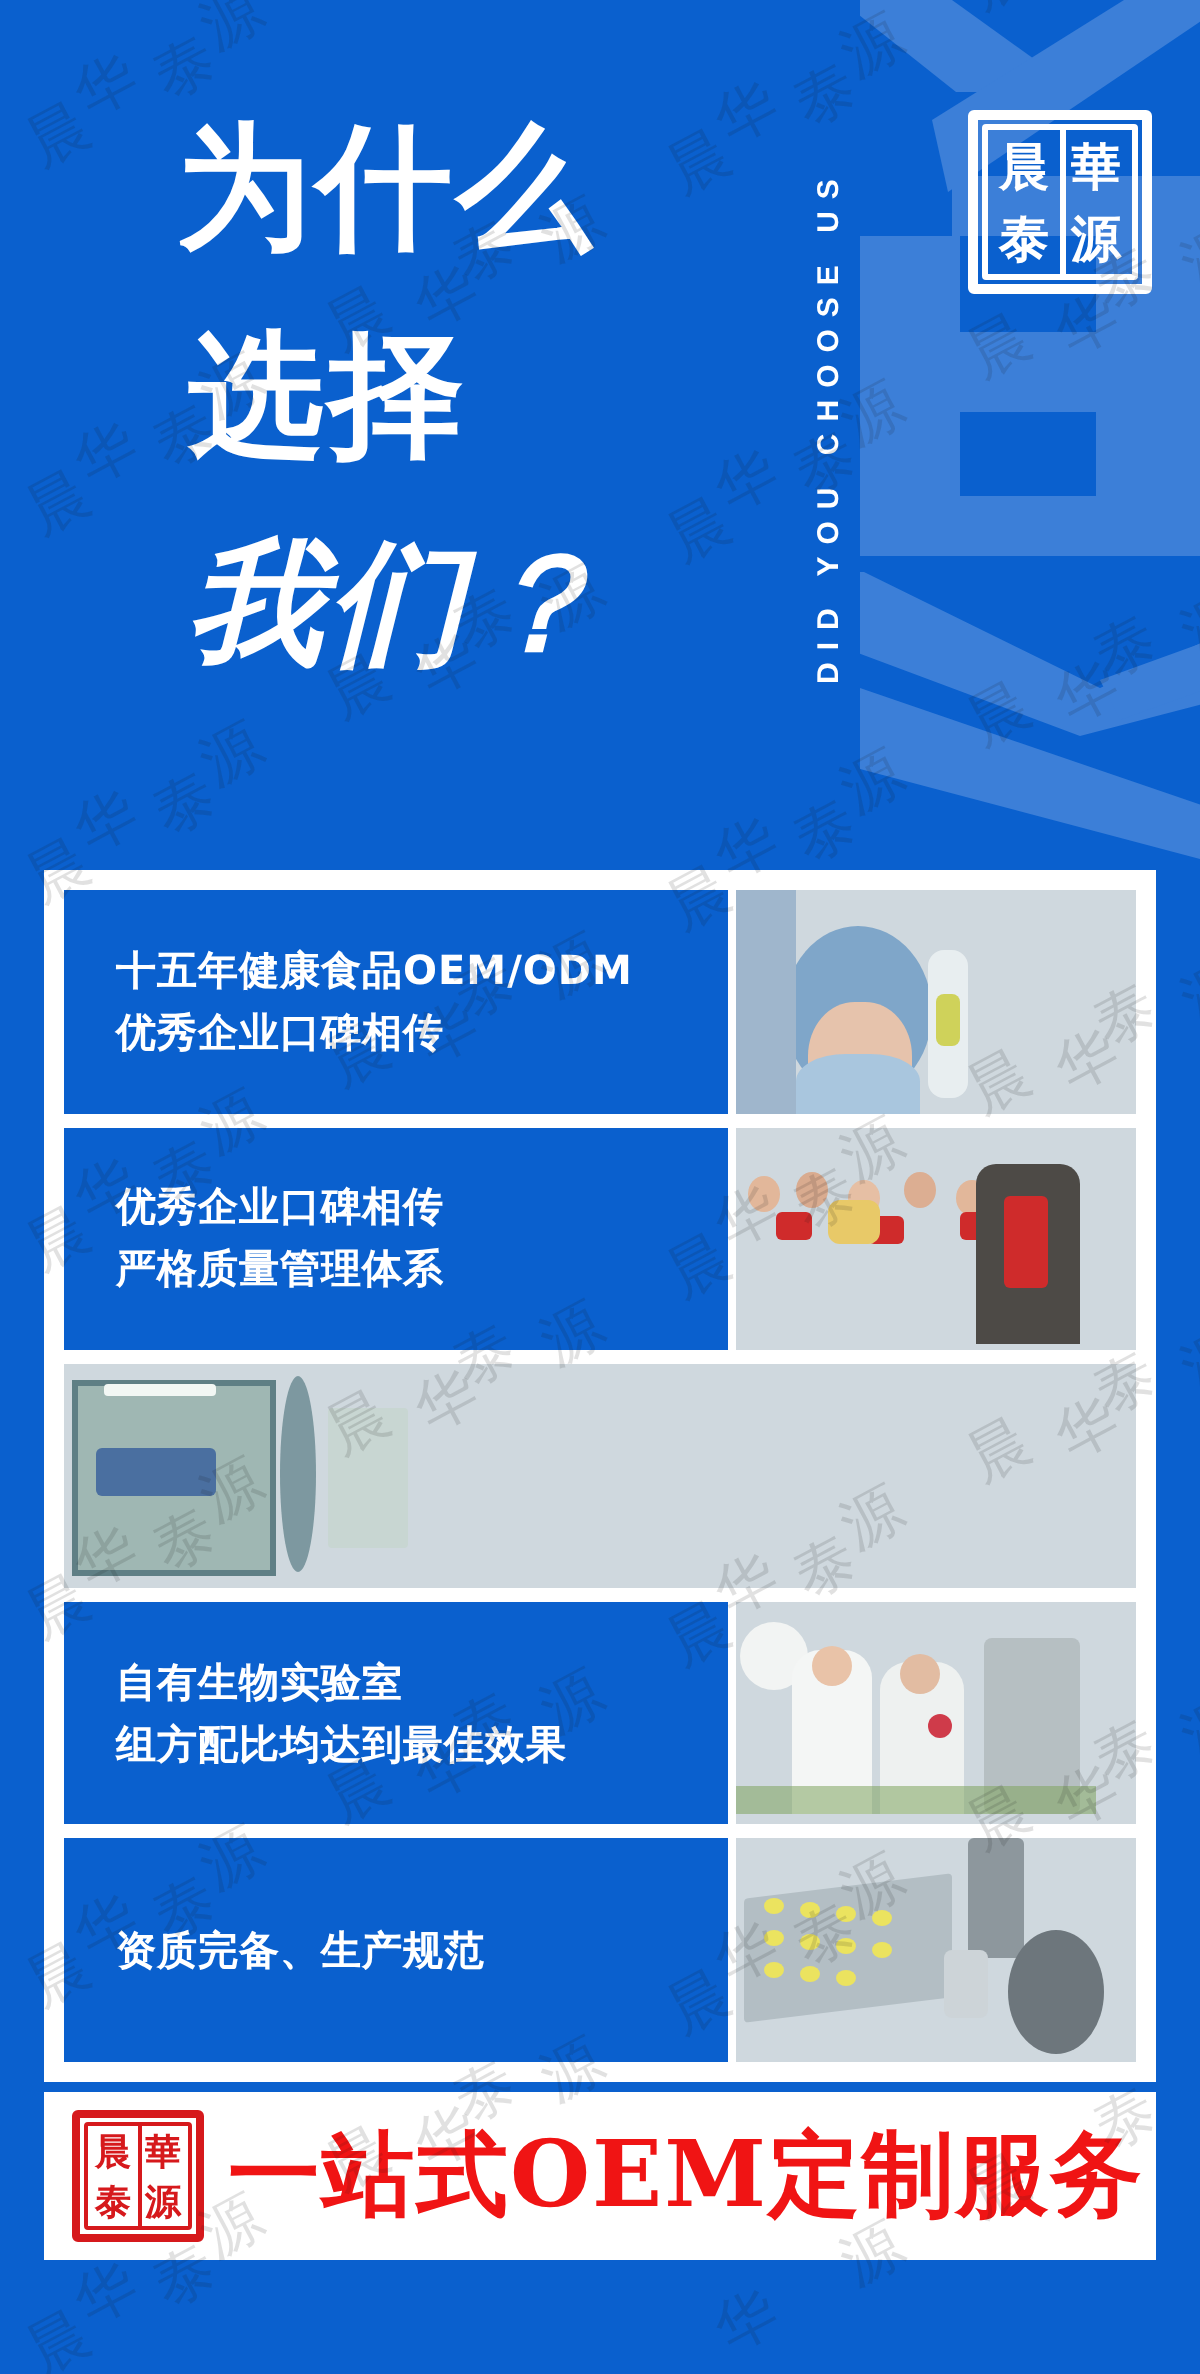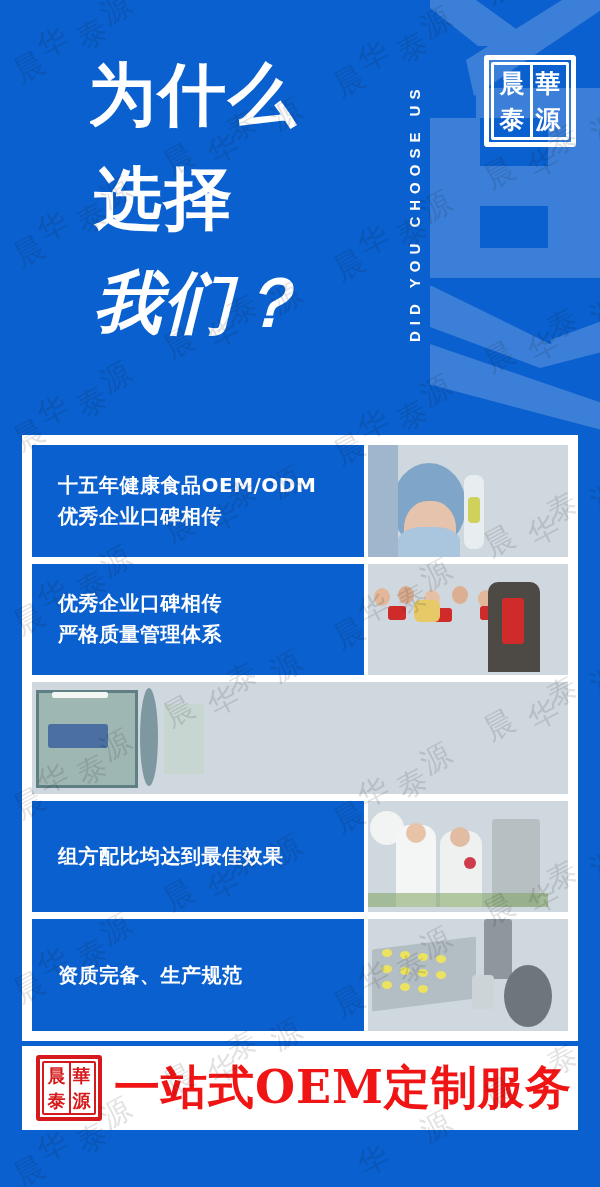--- a/index.html
+++ b/index.html
@@ -202,20 +202,21 @@
           <div class="blob" style="left:4px;top:8px;width:96px;height:92px;background:#9fb7b3;border-radius:0;border:3px solid #5f7f85;"></div>
           <div class="blob" style="left:16px;top:42px;width:60px;height:24px;background:#4a6fa0;border-radius:3px;"></div>
           <div class="blob" style="left:108px;top:6px;width:18px;height:98px;background:#7d98a0;"></div>
           <div class="blob" style="left:132px;top:22px;width:40px;height:70px;background:#c8d6d2;border-radius:2px;"></div>
           <div class="blob" style="left:20px;top:10px;width:56px;height:6px;background:#f2f7f4;border-radius:2px;"></div>
         </div>
       </div>
 
       <div class="row">
         <div class="txtbox">
+          <div class="line">自有生物实验室</div>
           <div class="line">组方配比均达到最佳效果</div>
         </div>
         <div class="thumb th-d">
           <div class="blob" style="left:2px;top:10px;width:34px;height:34px;background:#f2f4f3;"></div>
           <div class="blob" style="left:28px;top:24px;width:40px;height:82px;background:#f4f6f5;border-radius:14px 14px 0 0;"></div>
           <div class="blob" style="left:38px;top:22px;width:20px;height:20px;background:#e9c3a8;"></div>
           <div class="blob" style="left:72px;top:30px;width:42px;height:76px;background:#eef1f0;border-radius:14px 14px 0 0;"></div>
           <div class="blob" style="left:82px;top:26px;width:20px;height:20px;background:#e2bca2;"></div>
           <div class="blob" style="left:96px;top:56px;width:12px;height:12px;background:#cf3b4a;"></div>
           <div class="blob" style="left:124px;top:18px;width:48px;height:88px;background:#b6bfc2;border-radius:4px;"></div>

